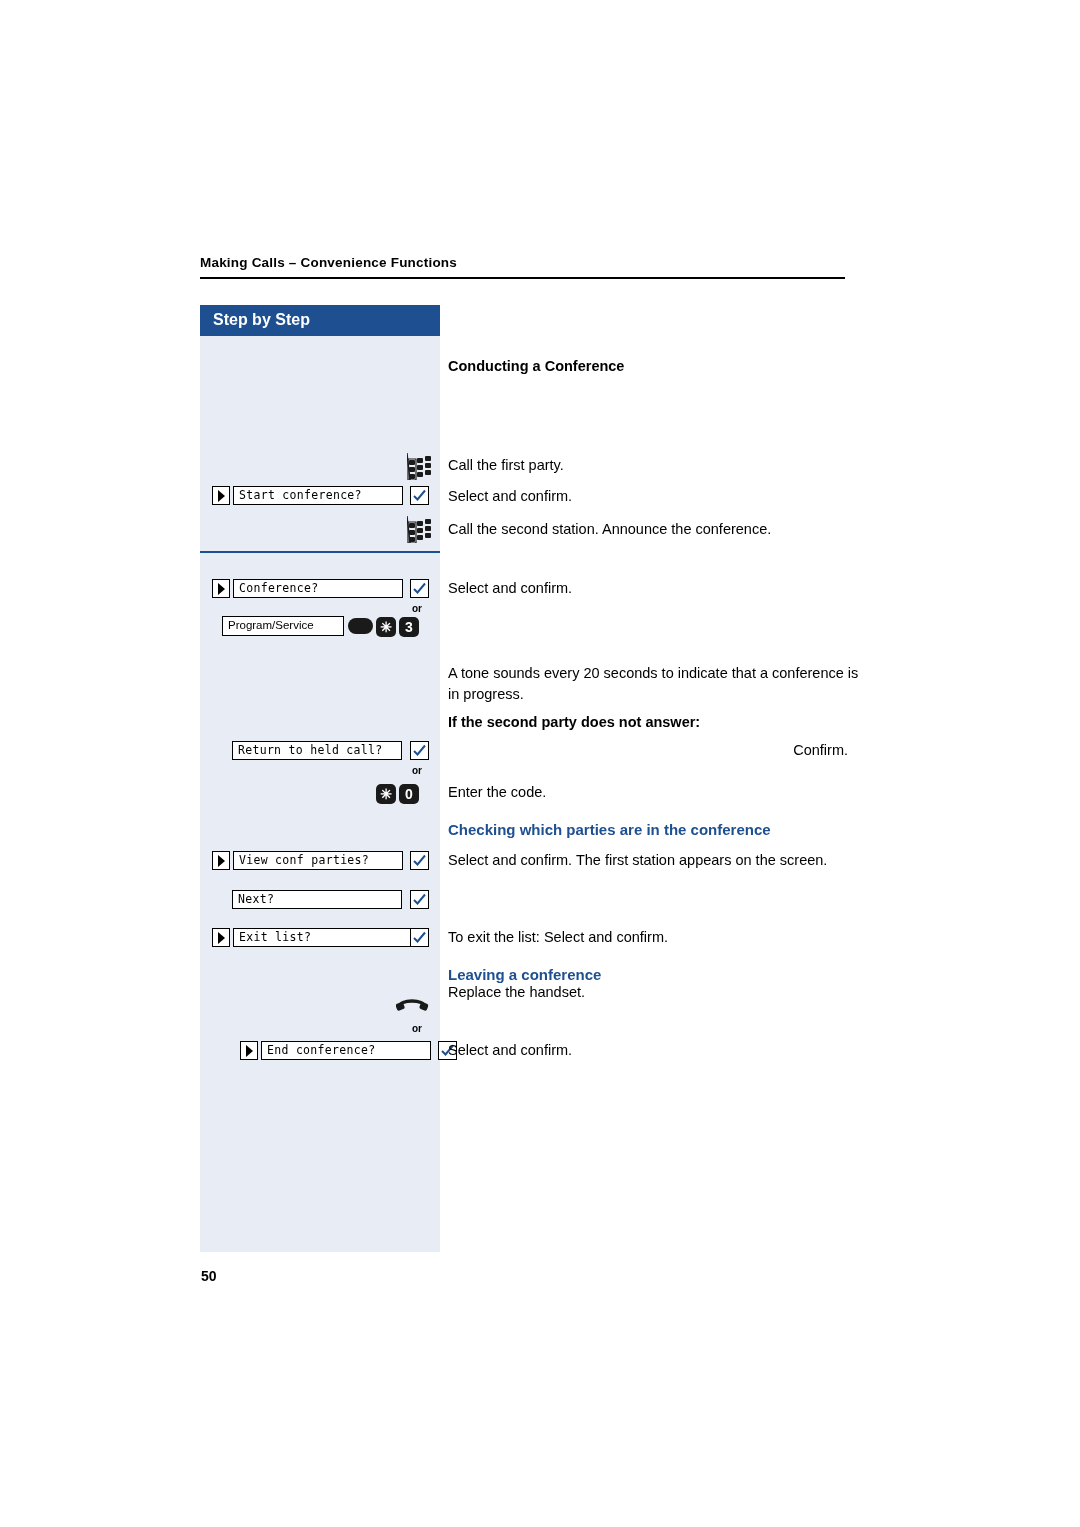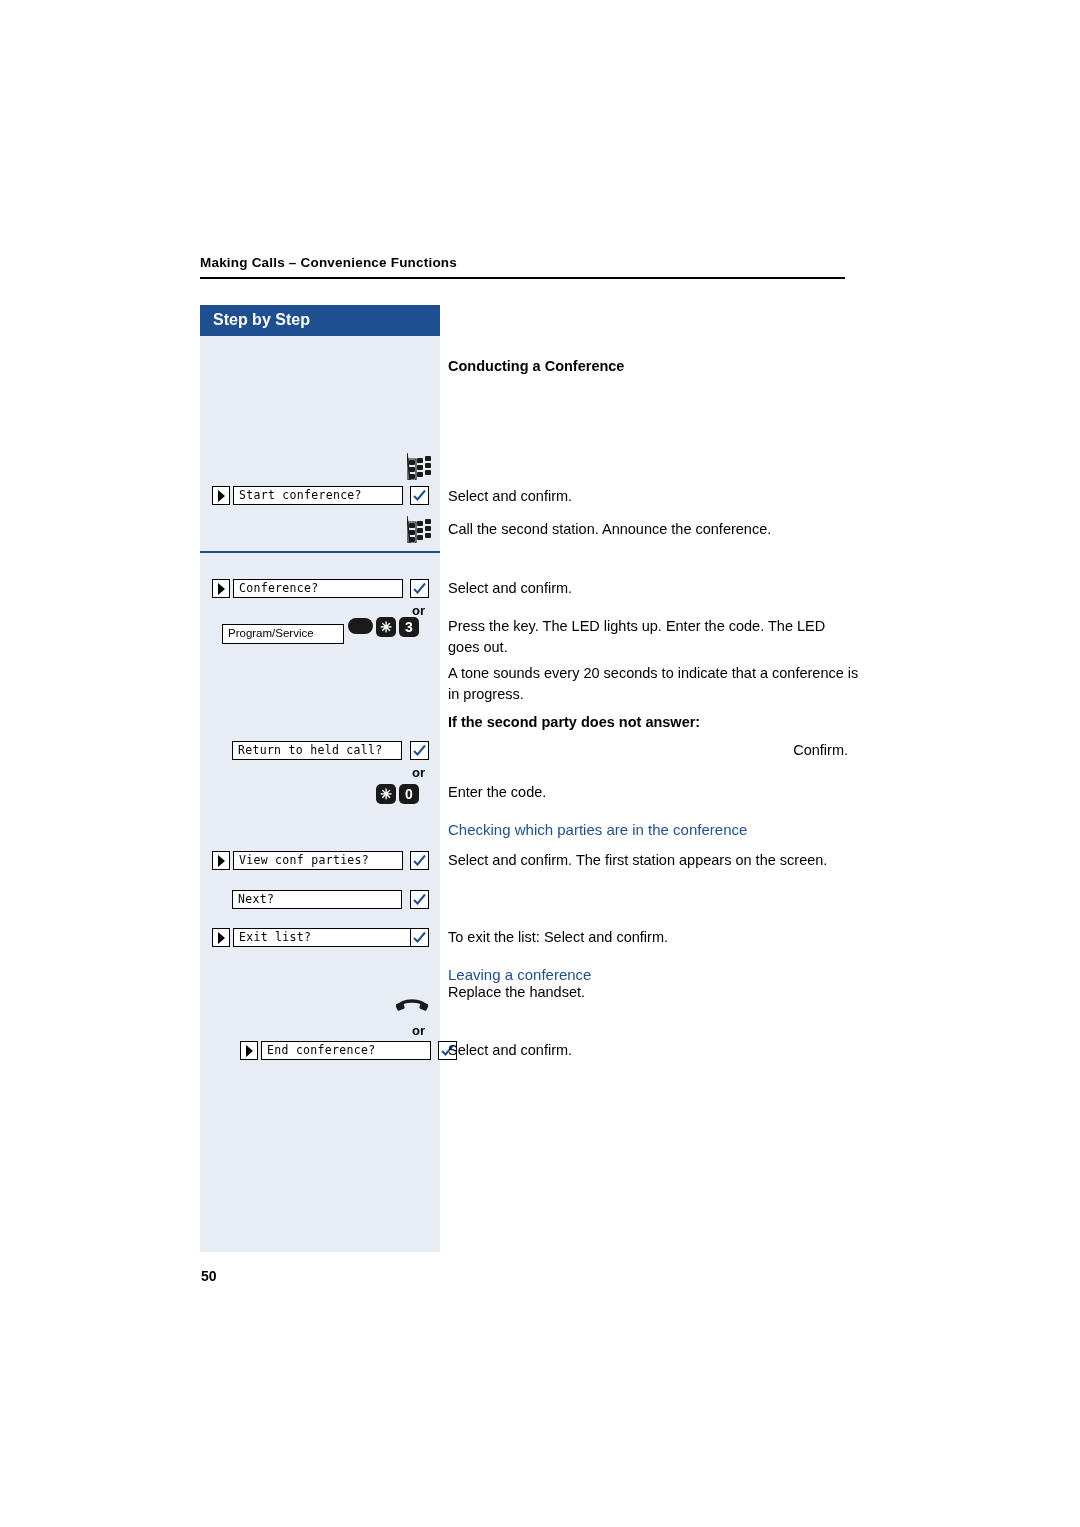--- a/index.html
+++ b/index.html
@@ -94,21 +94,21 @@
     line-height: 20.5px;
     color: #000;
     width: 400px;
   }
   .bold-head {
     font-weight: bold;
     font-size: 14.5px;
   }
   .blue-head {
     color: #1d4f91;
-    font-weight: normal;
+    font-weight: bold;
     font-size: 15px;
   }
 
   
   .skrow {
     position: absolute;
     height: 20px;
   }
   .arrowbox {
     position: absolute;
@@ -152,41 +152,40 @@
     height: 19px;
     background: #ffffff;
     border: 1.3px solid #000;
     box-sizing: border-box;
   }
   .okbox svg { position: absolute; left: 2px; top: 2px; }
 
   
   .or {
     position: absolute;
-    font-size: 13px;
+    font-size: 10px;
     font-weight: bold;
     color: #000;
     text-align: right;
   }
 
   
   .keypad {
     position: absolute;
   }
 
   
   .progservice {
     position: absolute;
     border: 1.1px solid #000;
     background: #ffffff;
     font-size: 11.5px;
     padding: 2px 4px 3px 5px;
     box-sizing: border-box;
     white-space: nowrap;
-    margin-top: 8px;
   }
   .keycap {
     position: absolute;
     background: #1a1a1a;
     color: #ffffff;
     border-radius: 5px;
     font-size: 14px;
     font-weight: bold;
     text-align: center;
     box-sizing: border-box;
@@ -343,28 +342,28 @@
     <div class="okbox" style="left:198px;">
       <svg width="13" height="13" viewBox="0 0 13 13">
           <path d="M1 7 L4.5 10.5 L12 1.5" stroke="#1d4f91" stroke-width="2" fill="none"></path>
         </svg>
     </div>
   </div>
 
   <div class="para h1" style="left:448px; top:346px; width:420px;">Conducting a Conference</div>
 
 
+  <div class="para" style="left:448px; top:455px;">Call the first party.</div>
 
   <div class="para" style="left:448px; top:486px;">Select and confirm.</div>
 
   <div class="para" style="left:448px; top:519px;">Call the second station. Announce the conference.</div>
 
   <div class="para" style="left:448px; top:578px;">Select and confirm.</div>
 
-  <div class="para" style="left:448px; top:616px;">Press the key. The LED lights up. Enter the code. The LED goes out.</div>
 
   <div class="para" style="left:448px; top:663px; width:420px;">A tone sounds every 20 seconds to indicate that a conference is in progress.</div>
 
   <div class="para bold-head" style="left:448px; top:712px;">If the second party does not answer:</div>
 
   <div class="para" style="left:448px; top:740px;text-align:right;">Confirm.</div>
 
   <div class="para" style="left:448px; top:782px;">Enter the code.</div>
 
   <div class="para blue-head" style="left:448px; top:820px; width:420px;">Checking which parties are in the conference</div>

